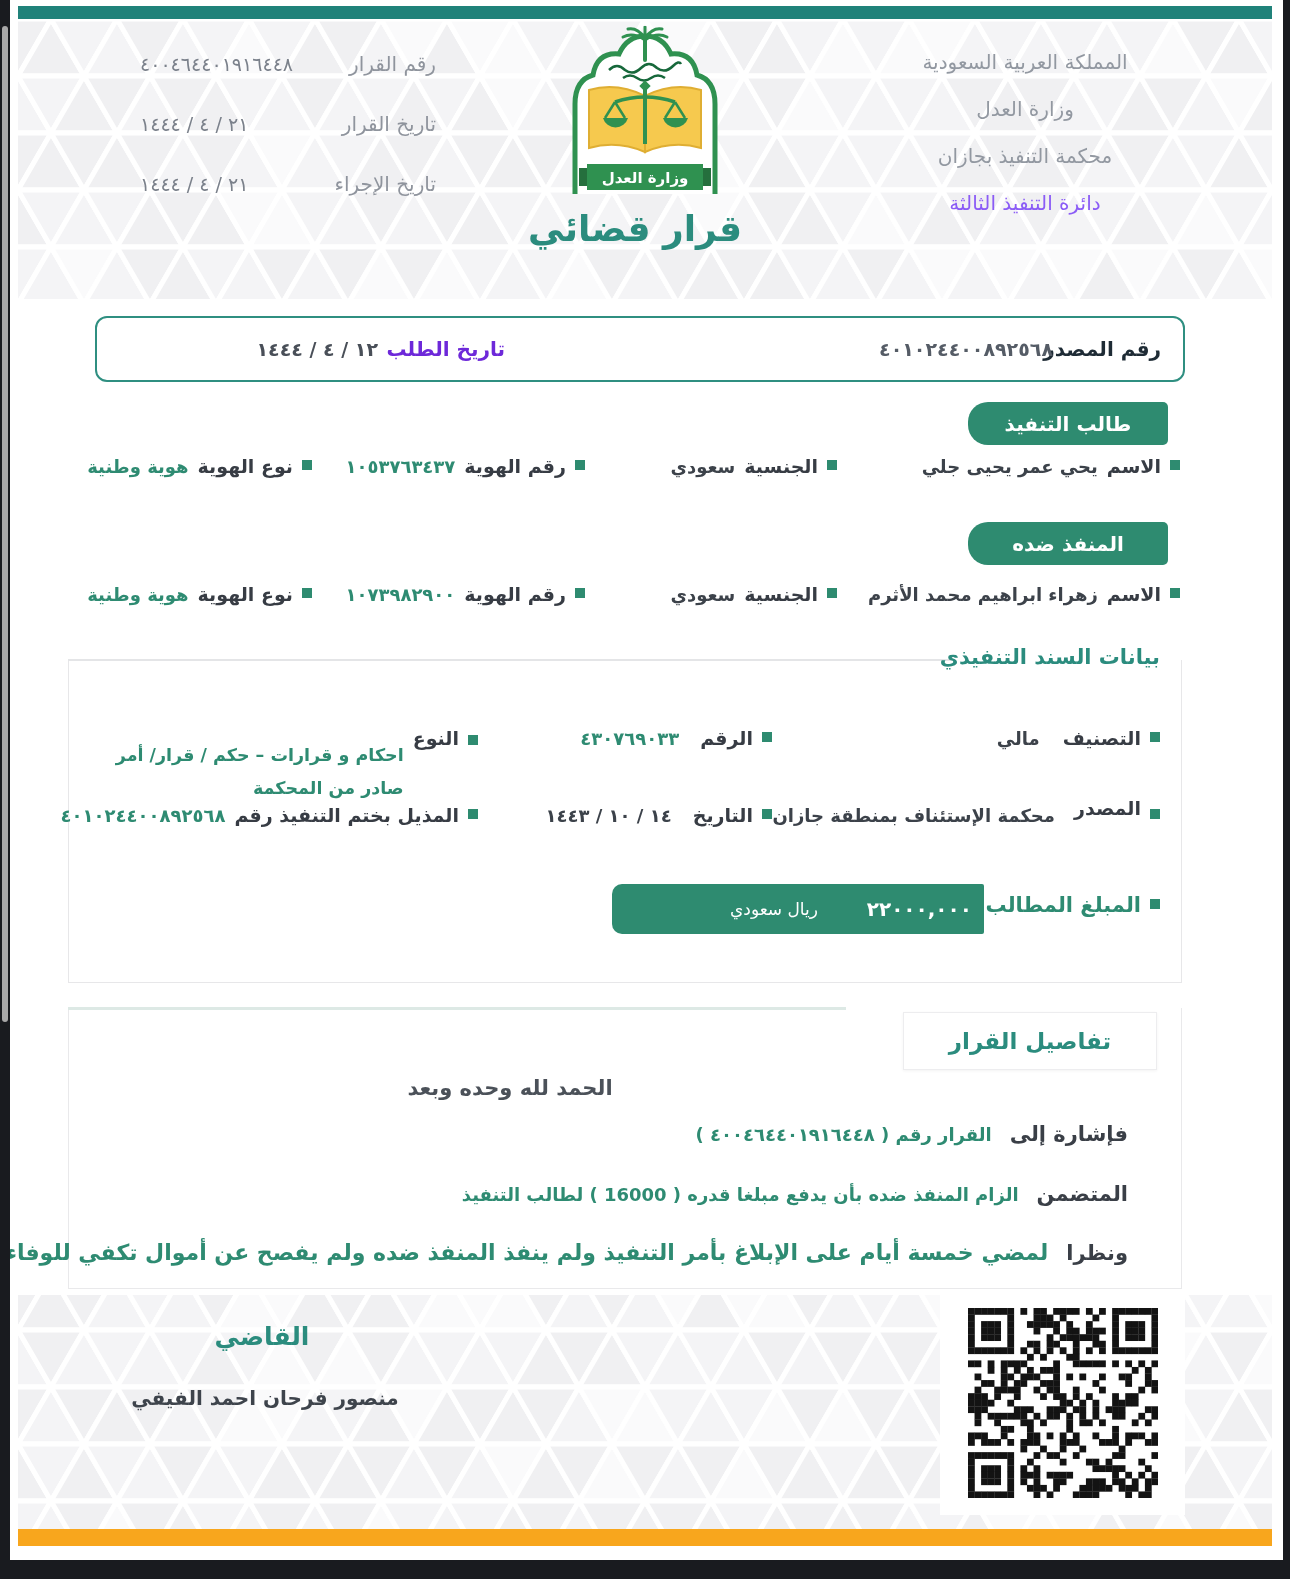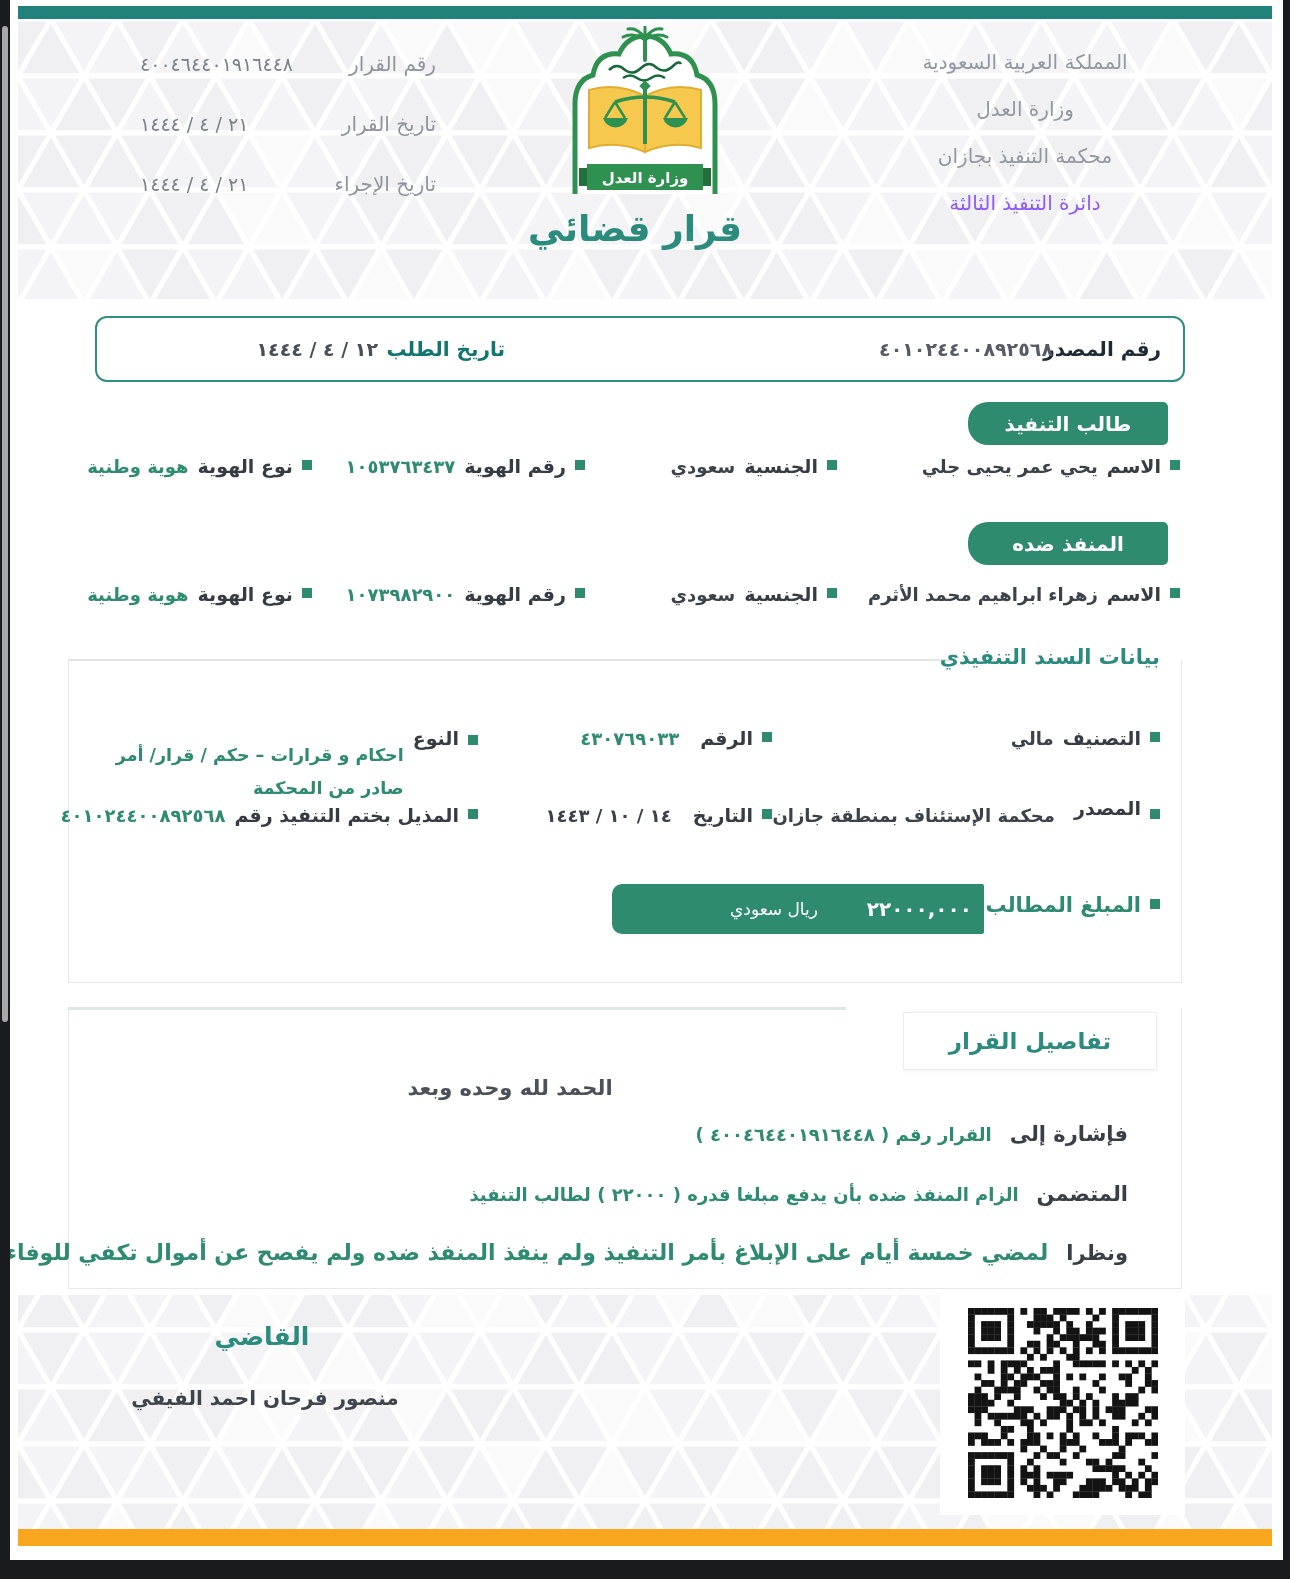--- a/index.html
+++ b/index.html
@@ -24,21 +24,21 @@
   .meta-value{font-size:19px;color:#7b818b;letter-spacing:.5px;}
   #logo{position:absolute;left:553px;top:26px;z-index:10;}
   .doc-title{position:absolute;left:470px;top:208px;width:330px;text-align:center;
              font-size:36px;font-weight:bold;color:#2b8c7e;z-index:10;white-space:nowrap;}
   
   .request-box{position:absolute;left:95px;top:316px;width:1086px;height:62px;background:#fff;
                border:2px solid #2f8f81;border-radius:12px;z-index:10;}
   .rb{position:absolute;top:50%;transform:translateY(-50%);white-space:nowrap;font-weight:bold;}
   .rb-no-label{right:22px;font-size:20px;color:#1e2b35;}
   .rb-no{right:130px;font-size:19px;color:#555c66;letter-spacing:1px;}
-  .rb-date-label{right:678px;font-size:20px;color:#0f766e;}
+  .rb-date-label{right:678px;font-size:20px;color:#6d28d9;}
   .rb-date{right:805px;font-size:19px;color:#494f58;}
   
   .pill{position:absolute;right:122px;width:200px;height:43px;background:#2e8b70;color:#fff;
         border-radius:20px 5px 5px 20px;display:flex;align-items:center;justify-content:center;
         font-size:20px;font-weight:bold;z-index:10;white-space:nowrap;}
   
   .fgroup{position:absolute;direction:rtl;display:flex;align-items:center;gap:9px;white-space:nowrap;z-index:10;}
   .sq{width:10px;height:10px;background:#2e8b70;flex:0 0 auto;margin-top:-3px;}
   .flabel{font-weight:bold;color:#373c44;font-size:19px;}
   .fval{font-weight:bold;font-size:18px;}
@@ -1383,21 +1383,21 @@
     <span class="flabel">نوع الهوية</span>
     <span class="fval green">هوية وطنية</span>
   </div>
 
   <div class="bond-box"></div>
   <div class="bond-topline"></div>
   <div class="bond-title">بيانات السند التنفيذي</div>
 
   <div class="fgroup" style="top:727px;right:130px">
     <span class="sq"></span>
-    <span class="flabel" style="">التصنيف</span>
+    <span class="flabel" style="margin-left:14px">التصنيف</span>
     <span class="fval dark">مالي</span>
   </div>
   <div class="fgroup" style="top:727px;right:518px">
     <span class="sq"></span>
     <span class="flabel" style="margin-left:12px">الرقم</span>
     <span class="fval green num">٤٣٠٧٦٩٠٣٣</span>
   </div>
   <div class="fgroup g-type" style="top:727px;right:812px">
     <span class="sq" style="margin-top:8px"></span>
     <span class="flabel">النوع</span>
@@ -1433,21 +1433,21 @@
   <div class="dec-topline"></div>
   <div class="dec-legend">تفاصيل القرار</div>
   <div class="dec-opening">الحمد لله وحده وبعد</div>
 
   <div class="dec-row" style="top:1122px">
     <span class="dec-label">فإشارة إلى</span>
     <span class="dec-val">القرار رقم ( ٤٠٠٤٦٤٤٠١٩١٦٤٤٨ )</span>
   </div>
   <div class="dec-row" style="top:1182px">
     <span class="dec-label">المتضمن</span>
-    <span class="dec-val">الزام المنفذ ضده  بأن يدفع مبلغا قدره ( ٢٢٠٠٠ ) لطالب التنفيذ</span>
+    <span class="dec-val">الزام المنفذ ضده  بأن يدفع مبلغا قدره ( 16000 ) لطالب التنفيذ</span>
   </div>
   <div class="dec-row" style="top:1240px">
     <span class="dec-label">ونظرا</span>
     <span class="dec-val small">لمضي خمسة أيام على الإبلاغ بأمر التنفيذ ولم ينفذ المنفذ ضده ولم يفصح عن أموال تكفي للوفاء ويعد بناء على ذلك مماطلا.</span>
   </div>
 
   <div class="judge-label">القاضي</div>
   <div class="judge-name">منصور فرحان احمد الفيفي</div>
   <div class="qr-pad">
     <svg id="qr" width="190" height="190">

